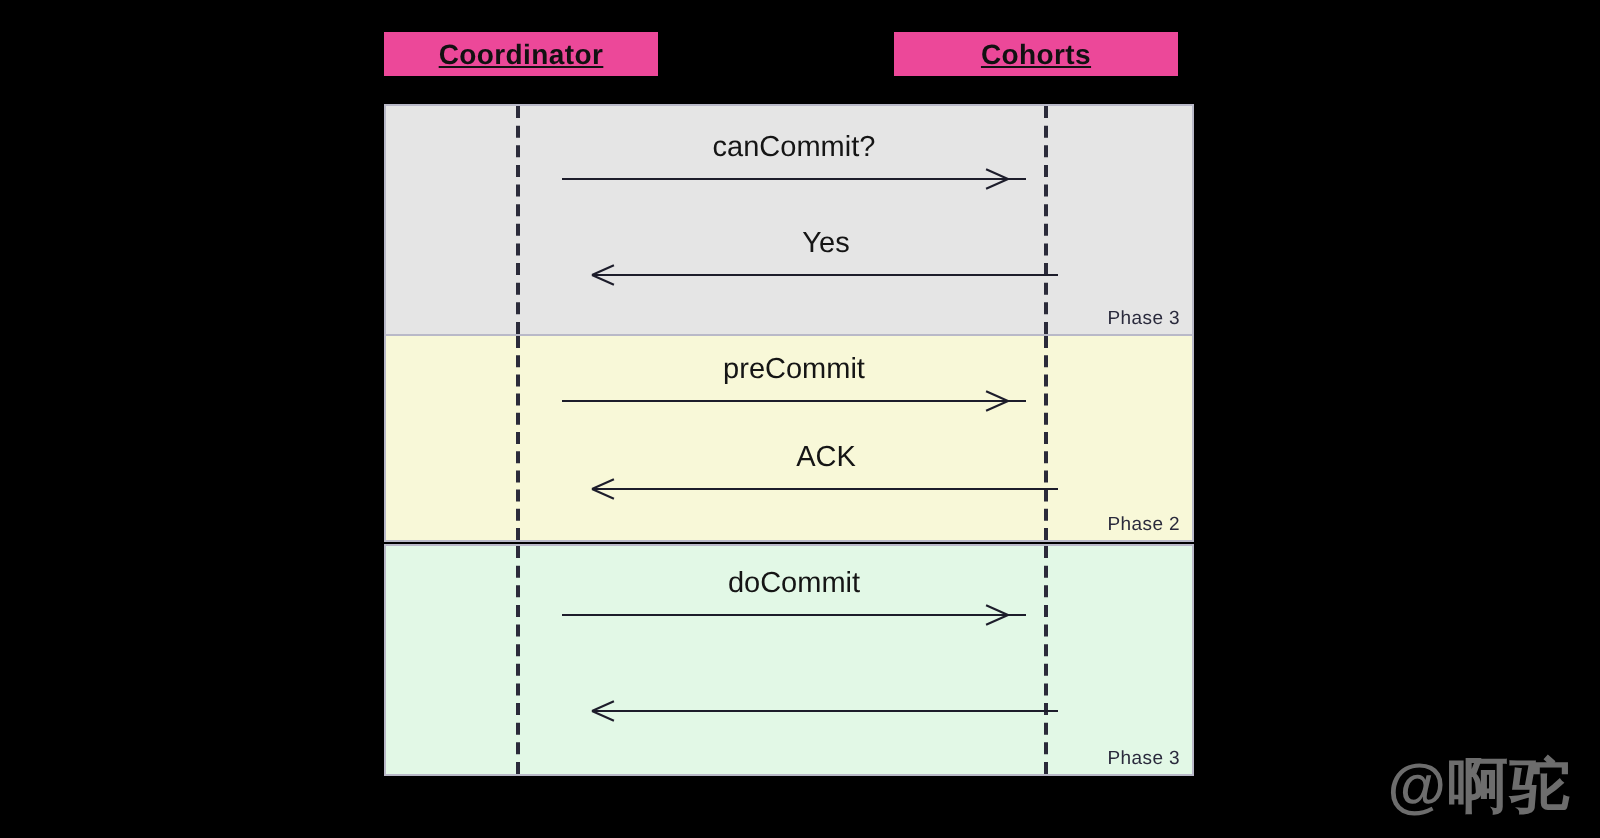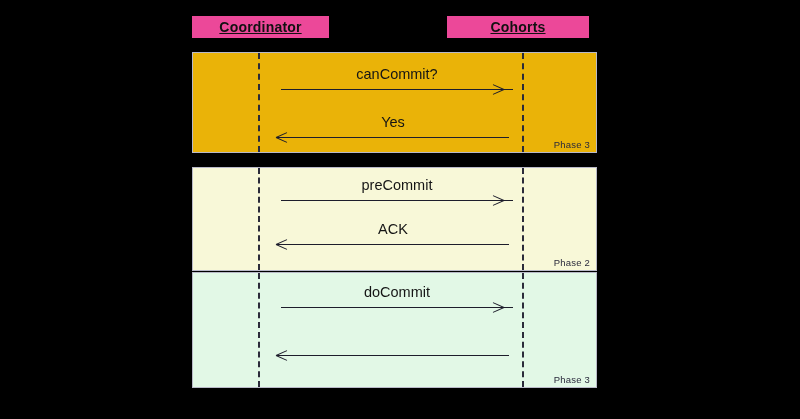--- a/index.html
+++ b/index.html
@@ -51,21 +51,21 @@
   }
 
   
   .phase-block {
     position: absolute;
     left: 192px;
     width: 405px;
     box-sizing: border-box;
     border: 1px solid #b9b9c8;
   }
-  #phase-1 { top: 52px;  height: 101px; background: #eab308; padding-left: 25px; }
+  #phase-1 { top: 52px;  height: 116px; background: #e5e5e5; padding-left: 25px; }
   #phase-2 { top: 167px; height: 104px;  background: #f8f8d8; }
   #phase-3 { top: 272px; height: 116px; background: #e2f8e6; }
 
   
   .lifeline {
     position: absolute;
     top: 0;
     bottom: 0;
     width: 0;
     border-left: 2px dashed #2b2b3a;
@@ -120,21 +120,21 @@
   .arrowhead.left { left: -1px; }
   .arrowhead.left::before { top: 0; transform: translate(0px, 0px) rotate(-24deg); transform-origin: left center; }
   .arrowhead.left::after  { top: 0; transform: translate(0px, 0px) rotate(24deg); transform-origin: left center; }
 
   
   .msg-forward {
     left: 88px;
     width: 232px;
   }
   .msg-back {
-    left: 84px;
+    left: 104px;
     width: 232px;
     text-decoration: underline;
   }
 
   #phase-1 .msg-forward { top: 12px; }
   #phase-1 .msg-back    { top: 60px; }
   #phase-2 .msg-forward { top: 8px; }
   #phase-2 .msg-back    { top: 52px; }
   #phase-3 .msg-forward { top: 10px; }
   #phase-3 .msg-back    { top: 58px; }
@@ -223,14 +223,15 @@
     </div>
 
     <div class="message msg-back">
       <div class="msg-line"></div>
       <div class="arrowhead left"></div>
     </div>
 
     <div class="phase-caption">Phase 3</div>
   </div>
 
+  <div id="watermark">@啊驼</div>
 
 </div>
 
 </body></html>

